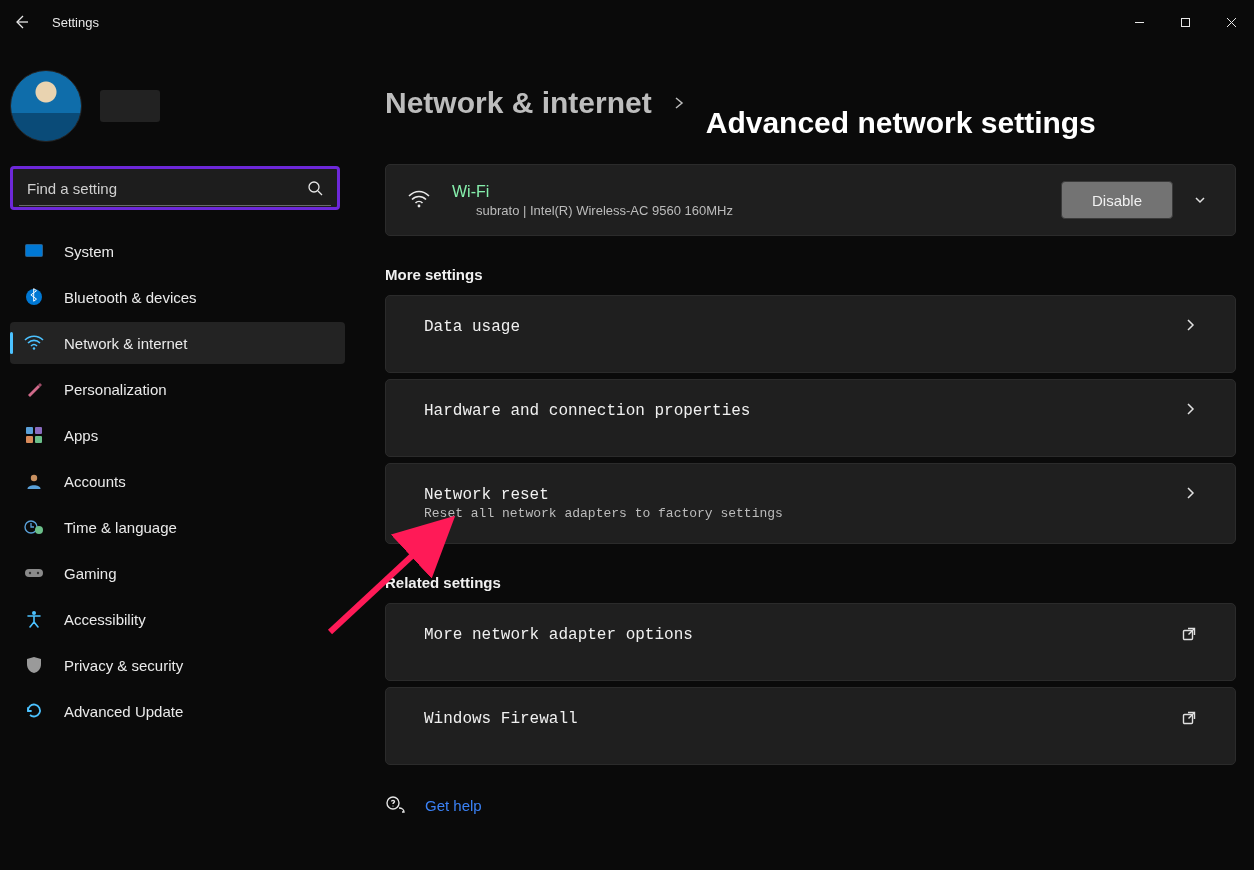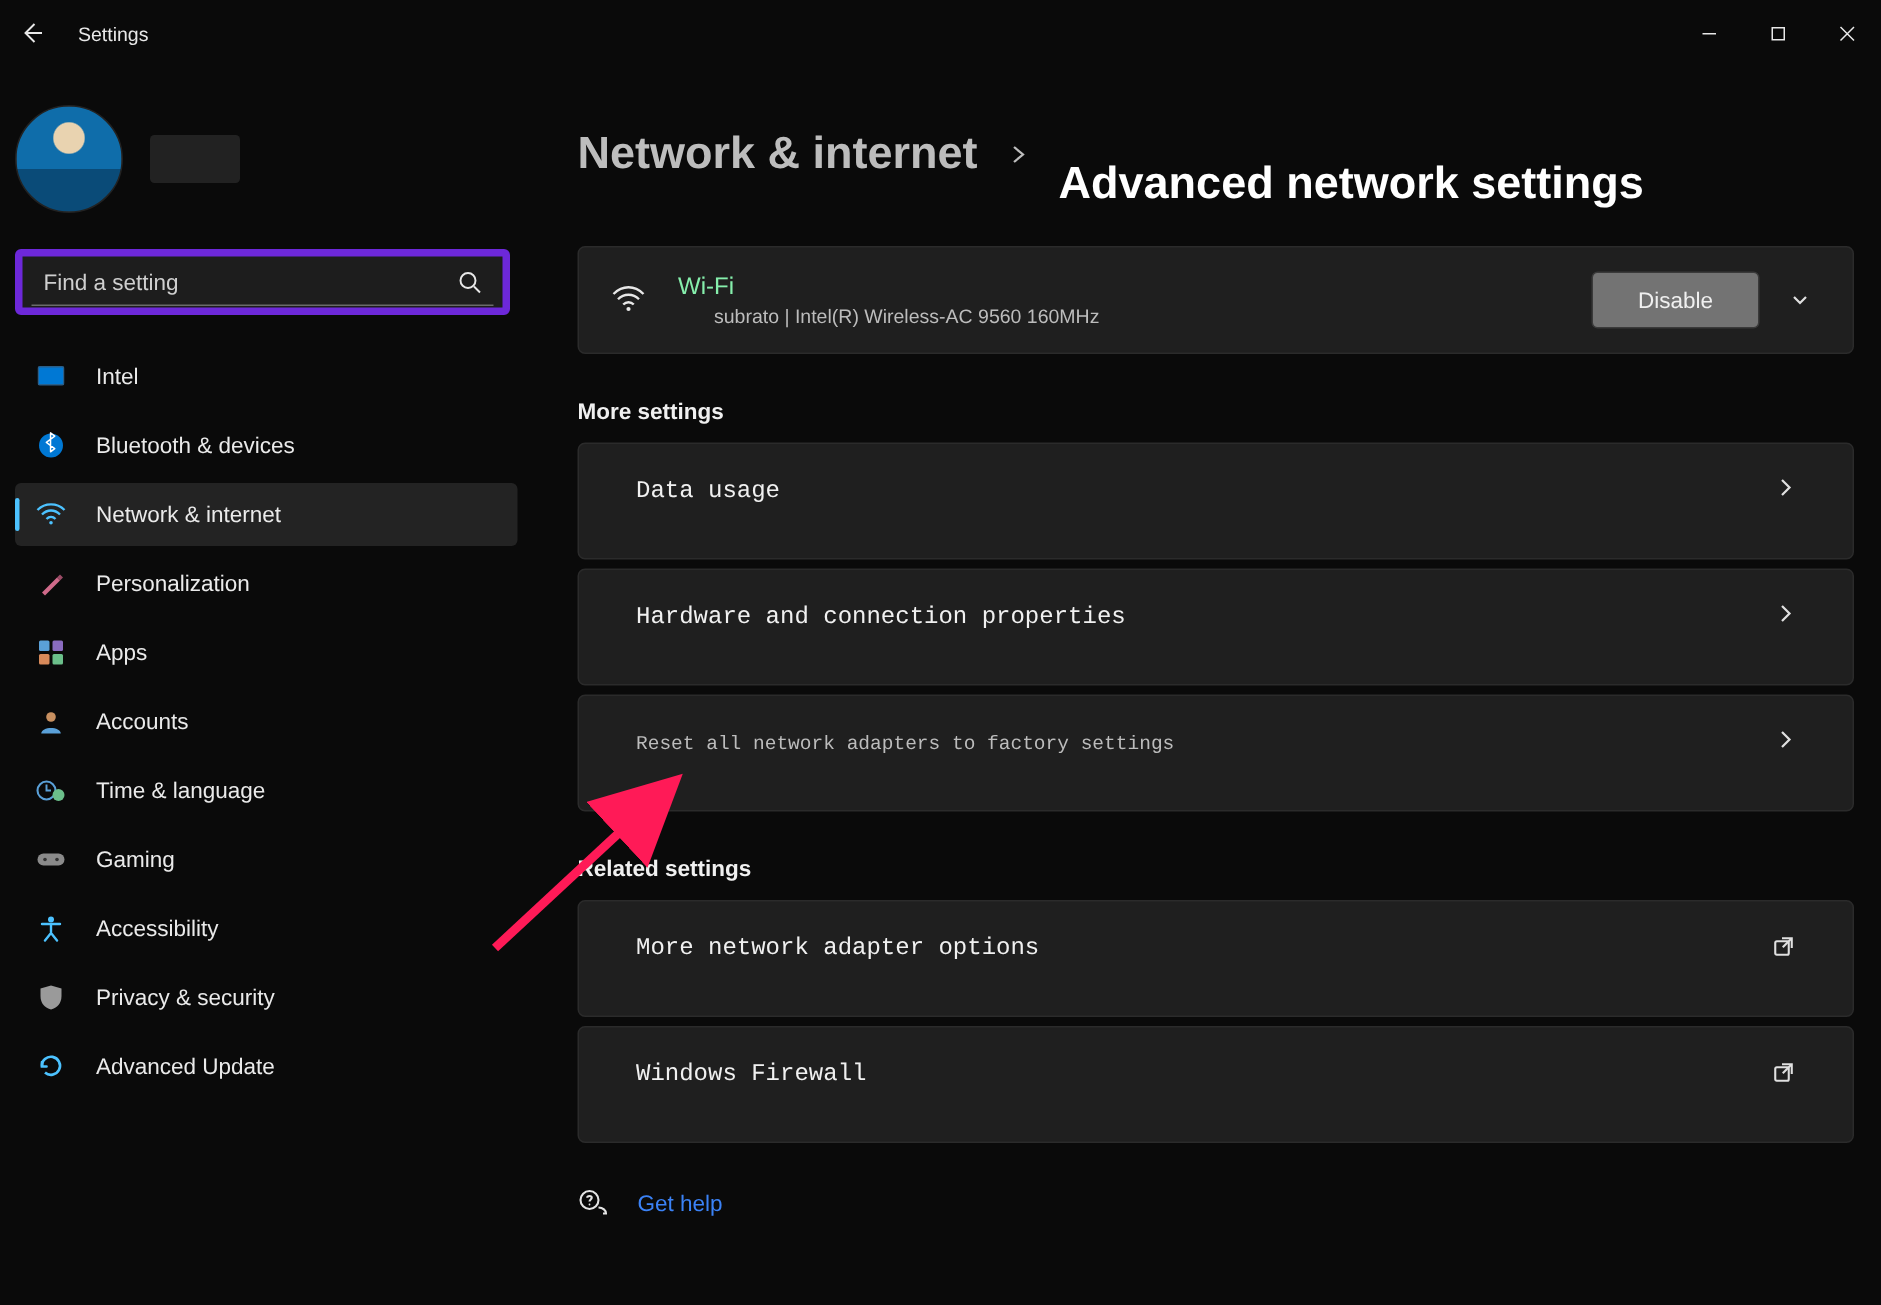--- a/index.html
+++ b/index.html
@@ -10,21 +10,21 @@
   .win-controls { margin-left: auto; display:flex; }
   .win-btn { width: 46px; height: 32px; display:flex; align-items:center; justify-content:center; color:#e8e8e8; }
   .body { display:flex; height: calc(870px - 44px); }
   .sidebar { width: 355px; padding: 20px 10px 0 10px; flex-shrink:0; }
   .profile { display:flex; align-items:center; gap:18px; padding:6px 0 18px 0; }
   .avatar { width:72px; height:72px; border-radius:50%; background-image:
       radial-gradient(circle at 50% 30%, #e9d3b0 0 10px, transparent 11px),
       linear-gradient(180deg,#0f6daa 60%, #0a4b78 60%);
     background-color:#3a3a3a; border:1px solid #222; position:relative; }
   .profile-name-box { width:60px; height:32px; background:#222; border-radius:3px; }
-  .search-box { width: 330px; height: 44px; background:#1d1d1d; border:5px solid #6d28d9; border-radius:4px; display:flex; align-items:center; padding:0 14px; margin:6px 0 20px 0; position:relative; }
+  .search-box { width: 330px; height: 44px; background:#1d1d1d; border:3px solid #6d28d9; border-radius:4px; display:flex; align-items:center; padding:0 14px; margin:6px 0 20px 0; position:relative; }
   .search-input { flex:1; background:transparent; border:none; color:#e8e8e8; font-size:15px; outline:none; }
   .search-input::placeholder { color:#cfcfcf; }
   .search-icon { color:#e8e8e8; }
   .search-underline { position:absolute; left:6px; right:6px; bottom:1px; height:1px; background:#6a6a6a; }
 
   .nav { display:flex; flex-direction:column; gap:4px; margin-top:4px; }
   .nav-item { display:flex; align-items:center; gap:20px; height:42px; border-radius:4px; padding:0 14px 0 14px; font-size:15px; color:#eaeaea; position:relative; }
   .nav-item.active { background:#232323; }
   .nav-item.active::before { content:""; position:absolute; left:0; top:10px; bottom:10px; width:3px; border-radius:2px; background:#4cc2ff; }
   .nav-icon { width:20px; height:20px; display:flex; align-items:center; justify-content:center; }
@@ -109,21 +109,21 @@
       <div class="search-underline"></div>
     </div>
 
     <div class="nav">
       <div class="nav-item">
         <span class="nav-icon">
             <svg width="18" height="14" viewBox="0 0 18 14">
               <rect x="0.5" y="0.5" width="17" height="12" rx="1" fill="#0078d4" stroke="#2a5f8a"></rect>
             </svg>
           </span>
-        <span class="nav-label">Intel</span>
+        <span class="nav-label">System</span>
       </div>
       <div class="nav-item">
         <span class="nav-icon">
             <svg width="16" height="18" viewBox="0 0 16 18">
               <circle cx="8" cy="9" r="8" fill="#0078d4"></circle>
               <path d="M8 3v12l4-3-8-6 8-6-4-3z" transform="translate(0 2) scale(0.7) translate(3 1)" fill="none" stroke="#fff" stroke-width="1.4" stroke-linejoin="round"></path>
             </svg>
           </span>
         <span class="nav-label">Bluetooth &amp; devices</span>
       </div>
@@ -269,20 +269,21 @@
       </div>
       <div class="right-icon">
         <svg width="14" height="14" viewBox="0 0 14 14" fill="none" stroke="#e0e0e0" stroke-width="1.5">
             <path d="M5 2 L10 7 L5 12"></path>
           </svg>
       </div>
     </div>
 
     <div class="card row-card">
       <div class="row-texts">
+        <div class="title">Network reset</div>
         <div class="sub">Reset all network adapters to factory settings</div>
       </div>
       <div class="right-icon">
         <svg width="14" height="14" viewBox="0 0 14 14" fill="none" stroke="#e0e0e0" stroke-width="1.5">
             <path d="M5 2 L10 7 L5 12"></path>
           </svg>
       </div>
     </div>
 
     <div class="section-hdr">Related settings</div>

